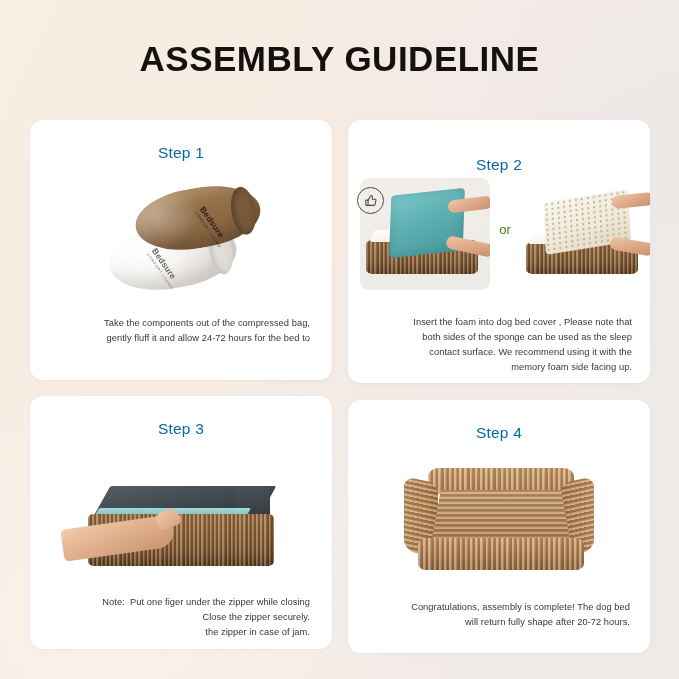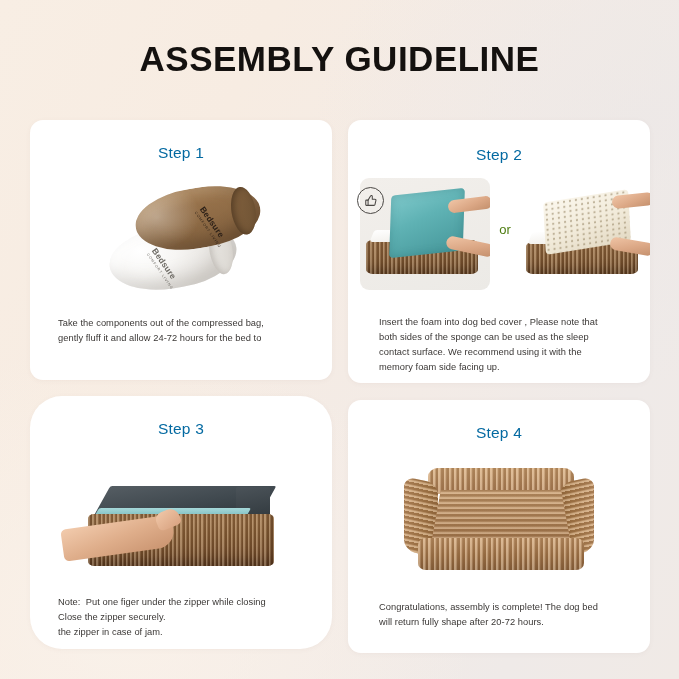--- a/index.html
+++ b/index.html
@@ -45,49 +45,49 @@
   .card {
     position: absolute;
     background: #ffffff;
     border-radius: 13px;
     box-shadow: 0 1px 5px rgba(120,100,85,0.055);
     z-index: 2;
     overflow: hidden;
   }
   #card-1 { left: 30px;  top: 120px; width: 302px; height: 260px; }
   #card-2 { left: 348px; top: 120px; width: 302px; height: 263px; }
-  #card-3 { left: 30px;  top: 396px; width: 302px; height: 253px; border-radius: 32px; }
+  #card-3 { left: 30px;  top: 396px; width: 302px; height: 253px; }
   #card-4 { left: 348px; top: 400px; width: 302px; height: 253px; }
 
   .step-title {
     text-align: center;
     font-size: 15.5px;
     font-weight: 400;
     color: #0369a1;
     margin-top: 24px;
     letter-spacing: 0.2px;
   }
-  #card-2 .step-title { margin-top: 26px; }
+  #card-2 .step-title { margin-top: 36px; }
   #card-3 .step-title,
   #card-4 .step-title { margin-top: 24px; }
 
   .caption {
     position: absolute;
     left: 28px;
     right: 22px;
     font-size: 9.3px;
     line-height: 1.62;
     color: #3a3735;
     letter-spacing: 0.05px;
   }
   #card-1 .caption { top: 196px; }
   #card-2 .caption { top: 195px; left: 31px; right: 18px; }
   #card-3 .caption { top: 199px; }
   #card-4 .caption { top: 200px; left: 31px; right: 20px; }
-  .caption .line { white-space: pre-wrap; }
+  .caption .line { white-space: pre-wrap; text-align: right; }
 
   
   .illus {
     position: absolute;
     left: 0; right: 0;
   }
 
   
   #illus-1 { top: 54px; height: 138px; }
   .bag {

